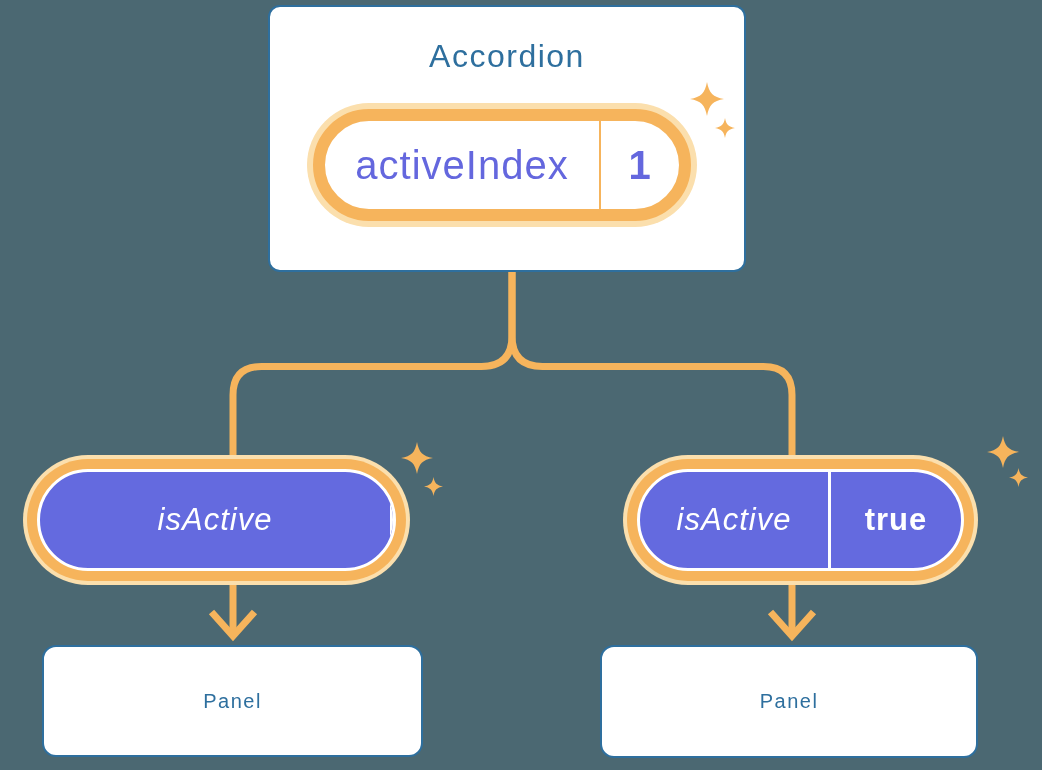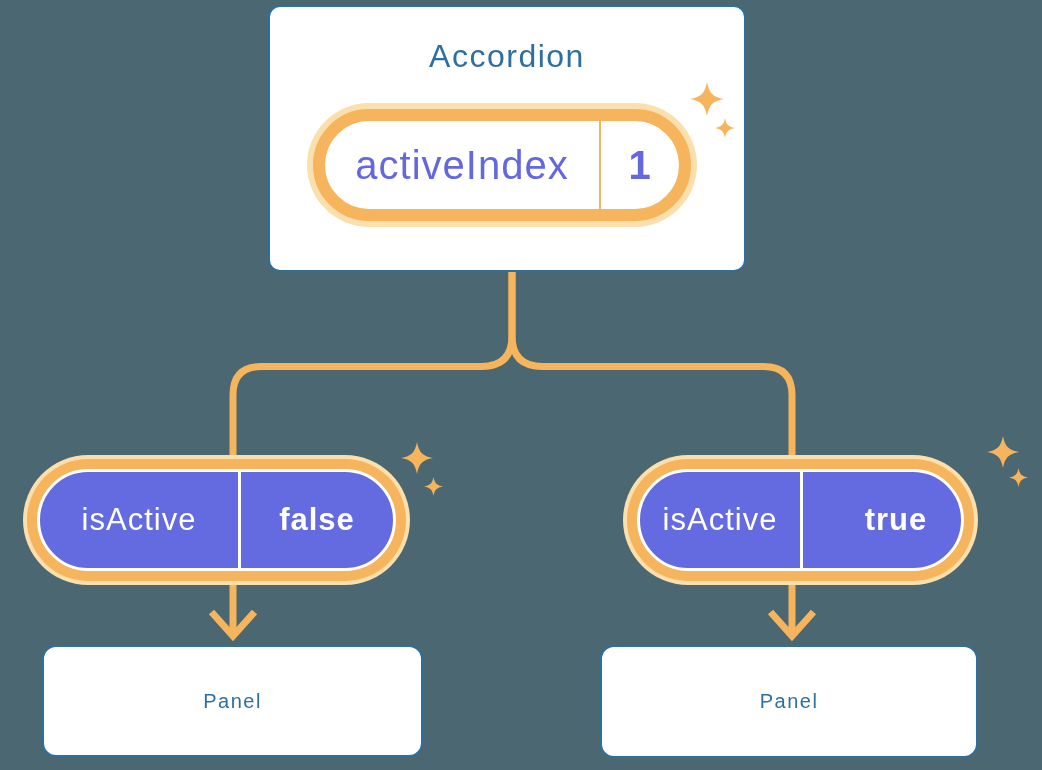--- a/index.html
+++ b/index.html
@@ -34,27 +34,27 @@
   .state-pill .divider{width:2px;background:var(--accent-orange,#F6B45C);}
   .state-pill .value{width:78px;font-weight:700;}
 
   
   .prop-pill{
     position:absolute;height:102px;box-sizing:border-box;
     background:var(--pill-purple,#646ADF);border:3px solid #fff;border-radius:999px;
     box-shadow:0 0 0 10px var(--accent-orange,#F6B45C),0 0 0 14px var(--glow-orange,#FBDFAD);
     display:flex;align-items:stretch;color:#fff;font-size:31px;letter-spacing:1px;overflow:hidden;
   }
-  .prop-pill .label{flex:1;display:flex;align-items:center;justify-content:center;}
+  .prop-pill .label{flex:1;display:flex;align-items:center;justify-content:center;font-style:italic;}
   .prop-pill .divider{width:3px;background:#fff;}
   .prop-pill .value{display:flex;align-items:center;justify-content:center;font-weight:700;}
   .prop-left{left:37px;top:469px;width:359px;}
   .prop-left .value{width:152px;}
   .prop-right{left:637px;top:469px;width:327px;}
-  .prop-right .value{width:130px;padding-left:28px;}
+  .prop-right .value{width:130px;}
 
   
   .panel{
     position:absolute;background:#fff;border:2.5px solid var(--node-blue,#2E6F9E);
     border-radius:14px;box-sizing:border-box;
     display:flex;align-items:center;justify-content:center;
     font-size:20px;font-weight:500;letter-spacing:1.5px;color:var(--node-blue,#2E6F9E);
   }
   .panel-left{left:42px;top:645px;width:381px;height:112px;}
   .panel-right{left:600px;top:645px;width:378px;height:113px;}
@@ -88,21 +88,20 @@
 
   <div class="state-pill">
     <div class="cell label">activeIndex</div>
     <div class="divider"></div>
     <div class="cell value">1</div>
   </div>
 
   <div class="prop-pill prop-left">
     <div class="label">isActive</div>
     <div class="divider"></div>
-    <div class="value">false</div>
   </div>
 
   <div class="prop-pill prop-right">
     <div class="label">isActive</div>
     <div class="divider"></div>
     <div class="value">true</div>
   </div>
 
   <div class="panel panel-left">
     <span>Panel</span>

